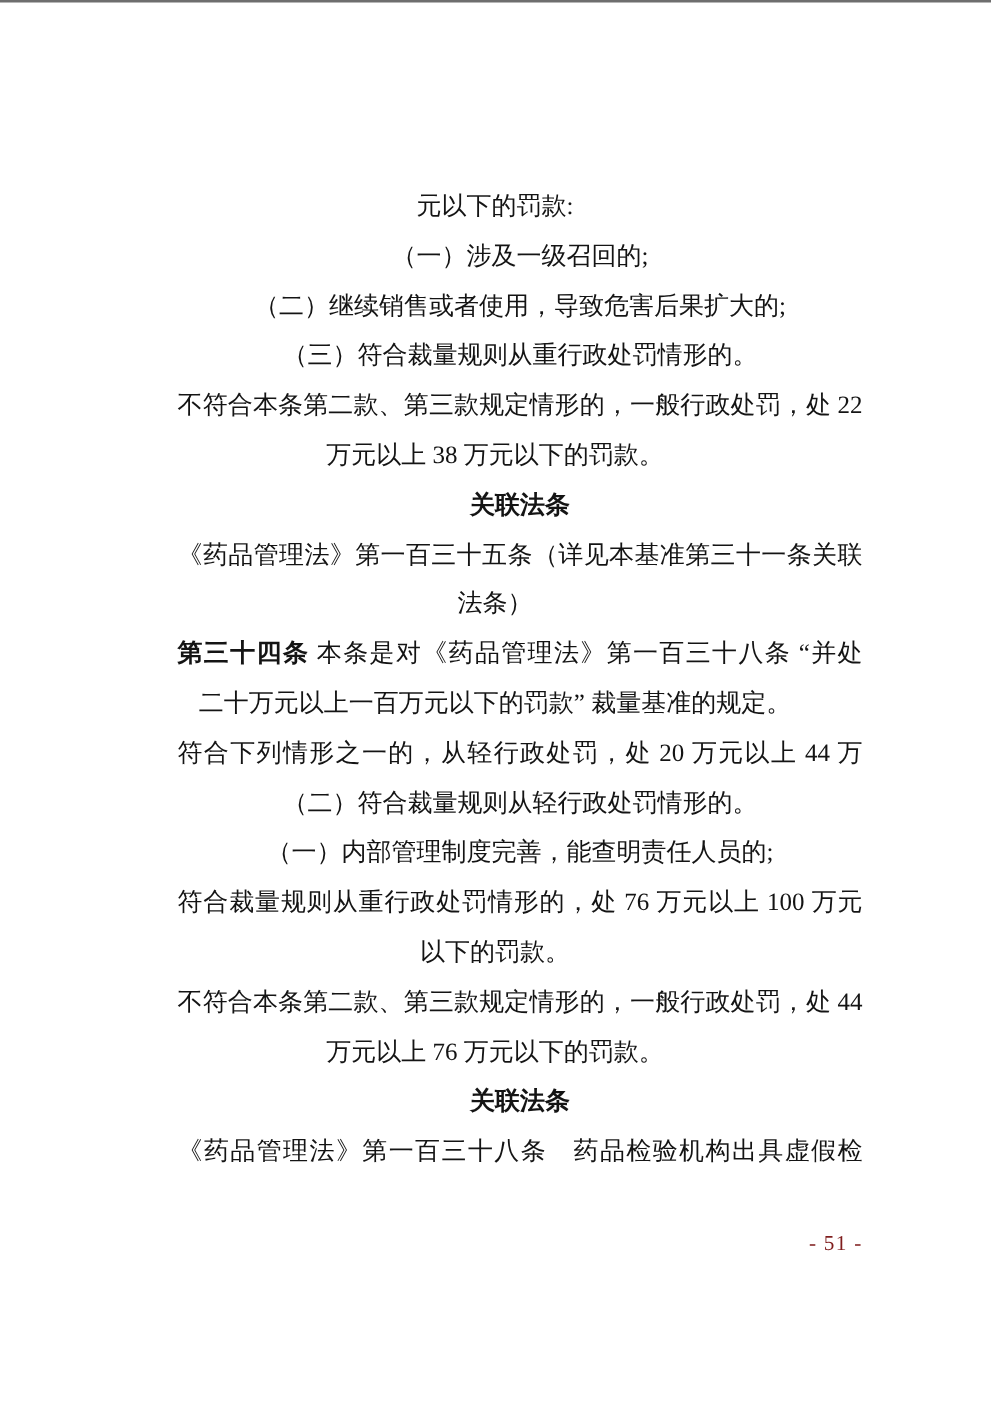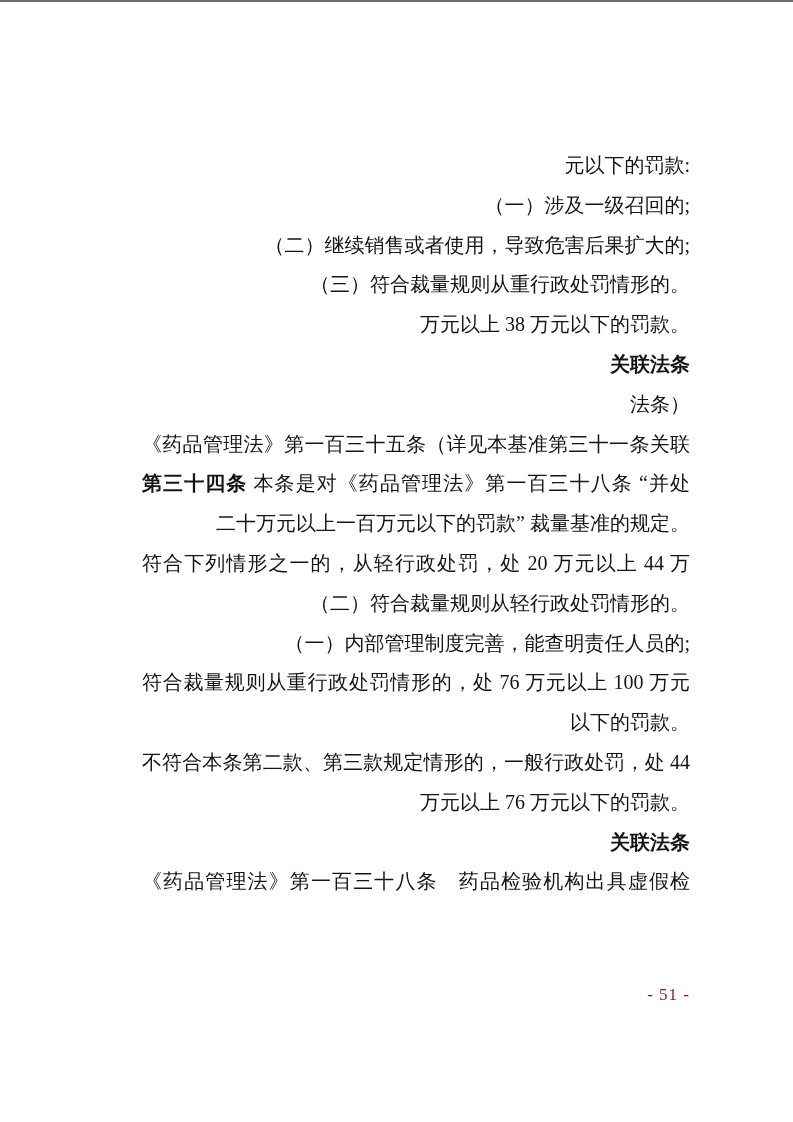--- a/index.html
+++ b/index.html
@@ -27,21 +27,21 @@
   .doc-body {
     position: absolute;
     left: 102px;
     top: 146px;
     width: 588px;
   }
   .line {
     height: 39.8px;
     line-height: 39.8px;
     font-size: 20px;
-    text-align: right;
+    text-align: center;
     white-space: nowrap;
   }
   .line.justify {
     white-space: normal;
     text-align: justify;
     text-align-last: justify;
   }
   .line.indent {
     text-indent: 40px;
   }
@@ -61,24 +61,25 @@
 </head>
 <body>
 
 <div class="page">
   <div class="page-top-edge"></div>
   <div class="doc-body">
       <div class="line"><span class="run">元以下的罚款:</span></div>
       <div class="line indent"><span class="run">（一）涉及一级召回的;</span></div>
       <div class="line indent"><span class="run">（二）继续销售或者使用，导致危害后果扩大的;</span></div>
       <div class="line indent"><span class="run">（三）符合裁量规则从重行政处罚情形的。</span></div>
+      <div class="line indent justify"><span class="run">不符合本条第二款、第三款规定情形的，一般行政处罚，处 22</span></div>
       <div class="line"><span class="run">万元以上 38 万元以下的罚款。</span></div>
       <div class="line indent"><span class="run-bold">关联法条</span></div>
+      <div class="line indent justify"><span class="run">《药品管理法》第一百三十五条（详见本基准第三十一条关联</span></div>
       <div class="line"><span class="run">法条）</span></div>
-      <div class="line indent justify"><span class="run">《药品管理法》第一百三十五条（详见本基准第三十一条关联</span></div>
       <div class="line indent justify"><span class="run-bold">第三十四条</span><span class="run"> 本条是对《药品管理法》第一百三十八条 “并处</span></div>
       <div class="line"><span class="run">二十万元以上一百万元以下的罚款” 裁量基准的规定。</span></div>
       <div class="line indent justify"><span class="run">符合下列情形之一的，从轻行政处罚，处 20 万元以上 44 万</span></div>
       <div class="line indent"><span class="run">（二）符合裁量规则从轻行政处罚情形的。</span></div>
       <div class="line indent"><span class="run">（一）内部管理制度完善，能查明责任人员的;</span></div>
       <div class="line indent justify"><span class="run">符合裁量规则从重行政处罚情形的，处 76 万元以上 100 万元</span></div>
       <div class="line"><span class="run">以下的罚款。</span></div>
       <div class="line indent justify"><span class="run">不符合本条第二款、第三款规定情形的，一般行政处罚，处 44</span></div>
       <div class="line"><span class="run">万元以上 76 万元以下的罚款。</span></div>
       <div class="line indent"><span class="run-bold">关联法条</span></div>

